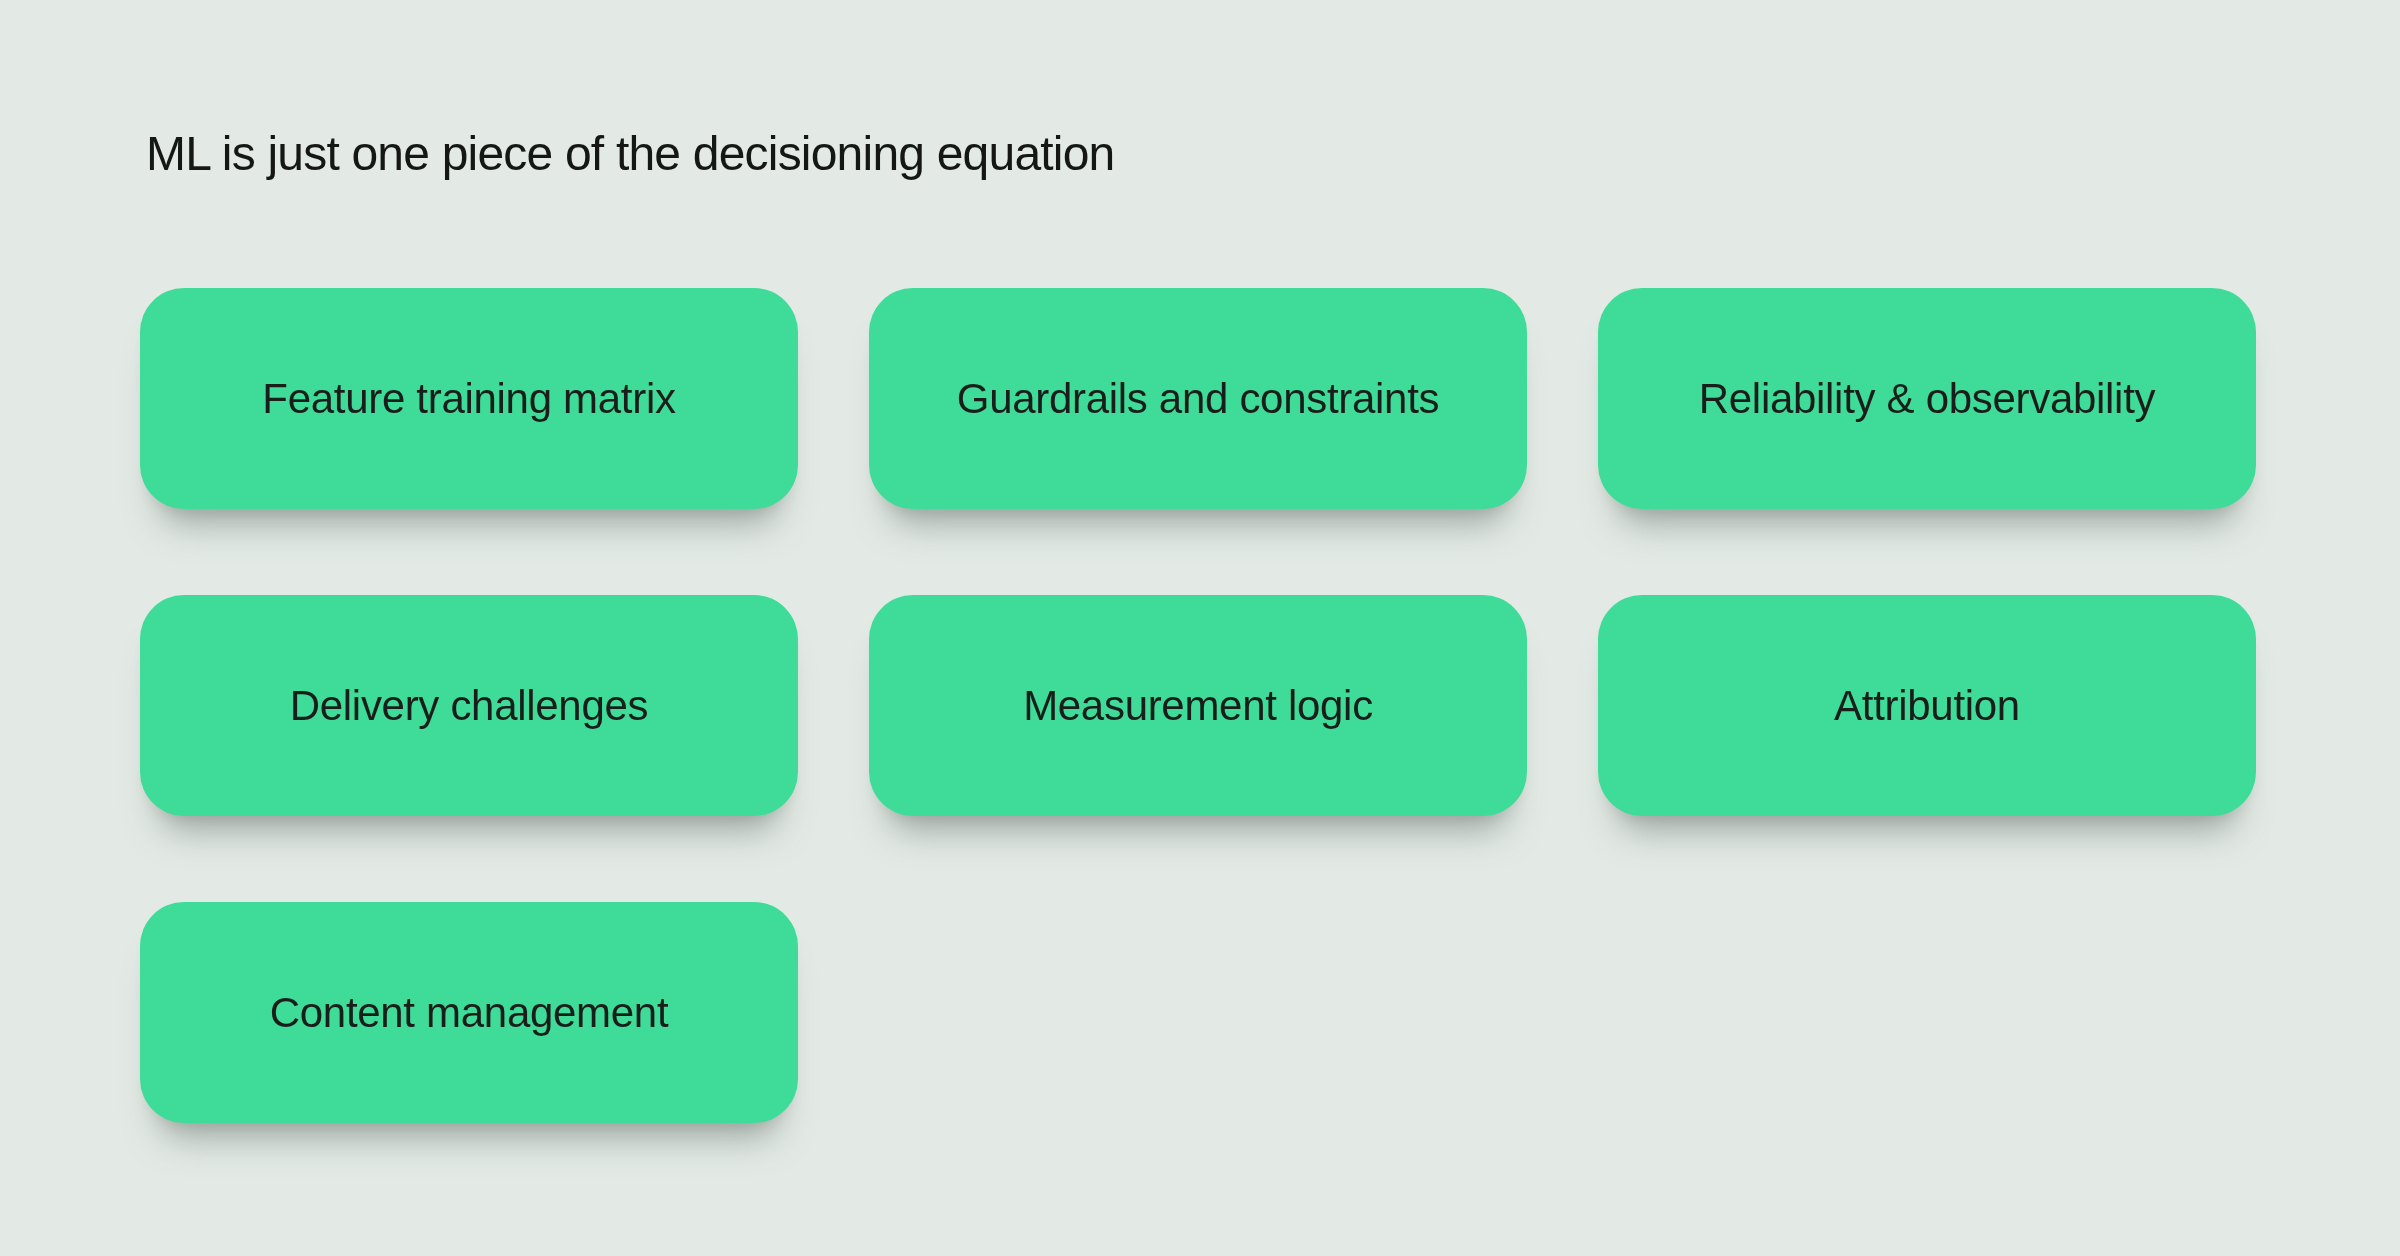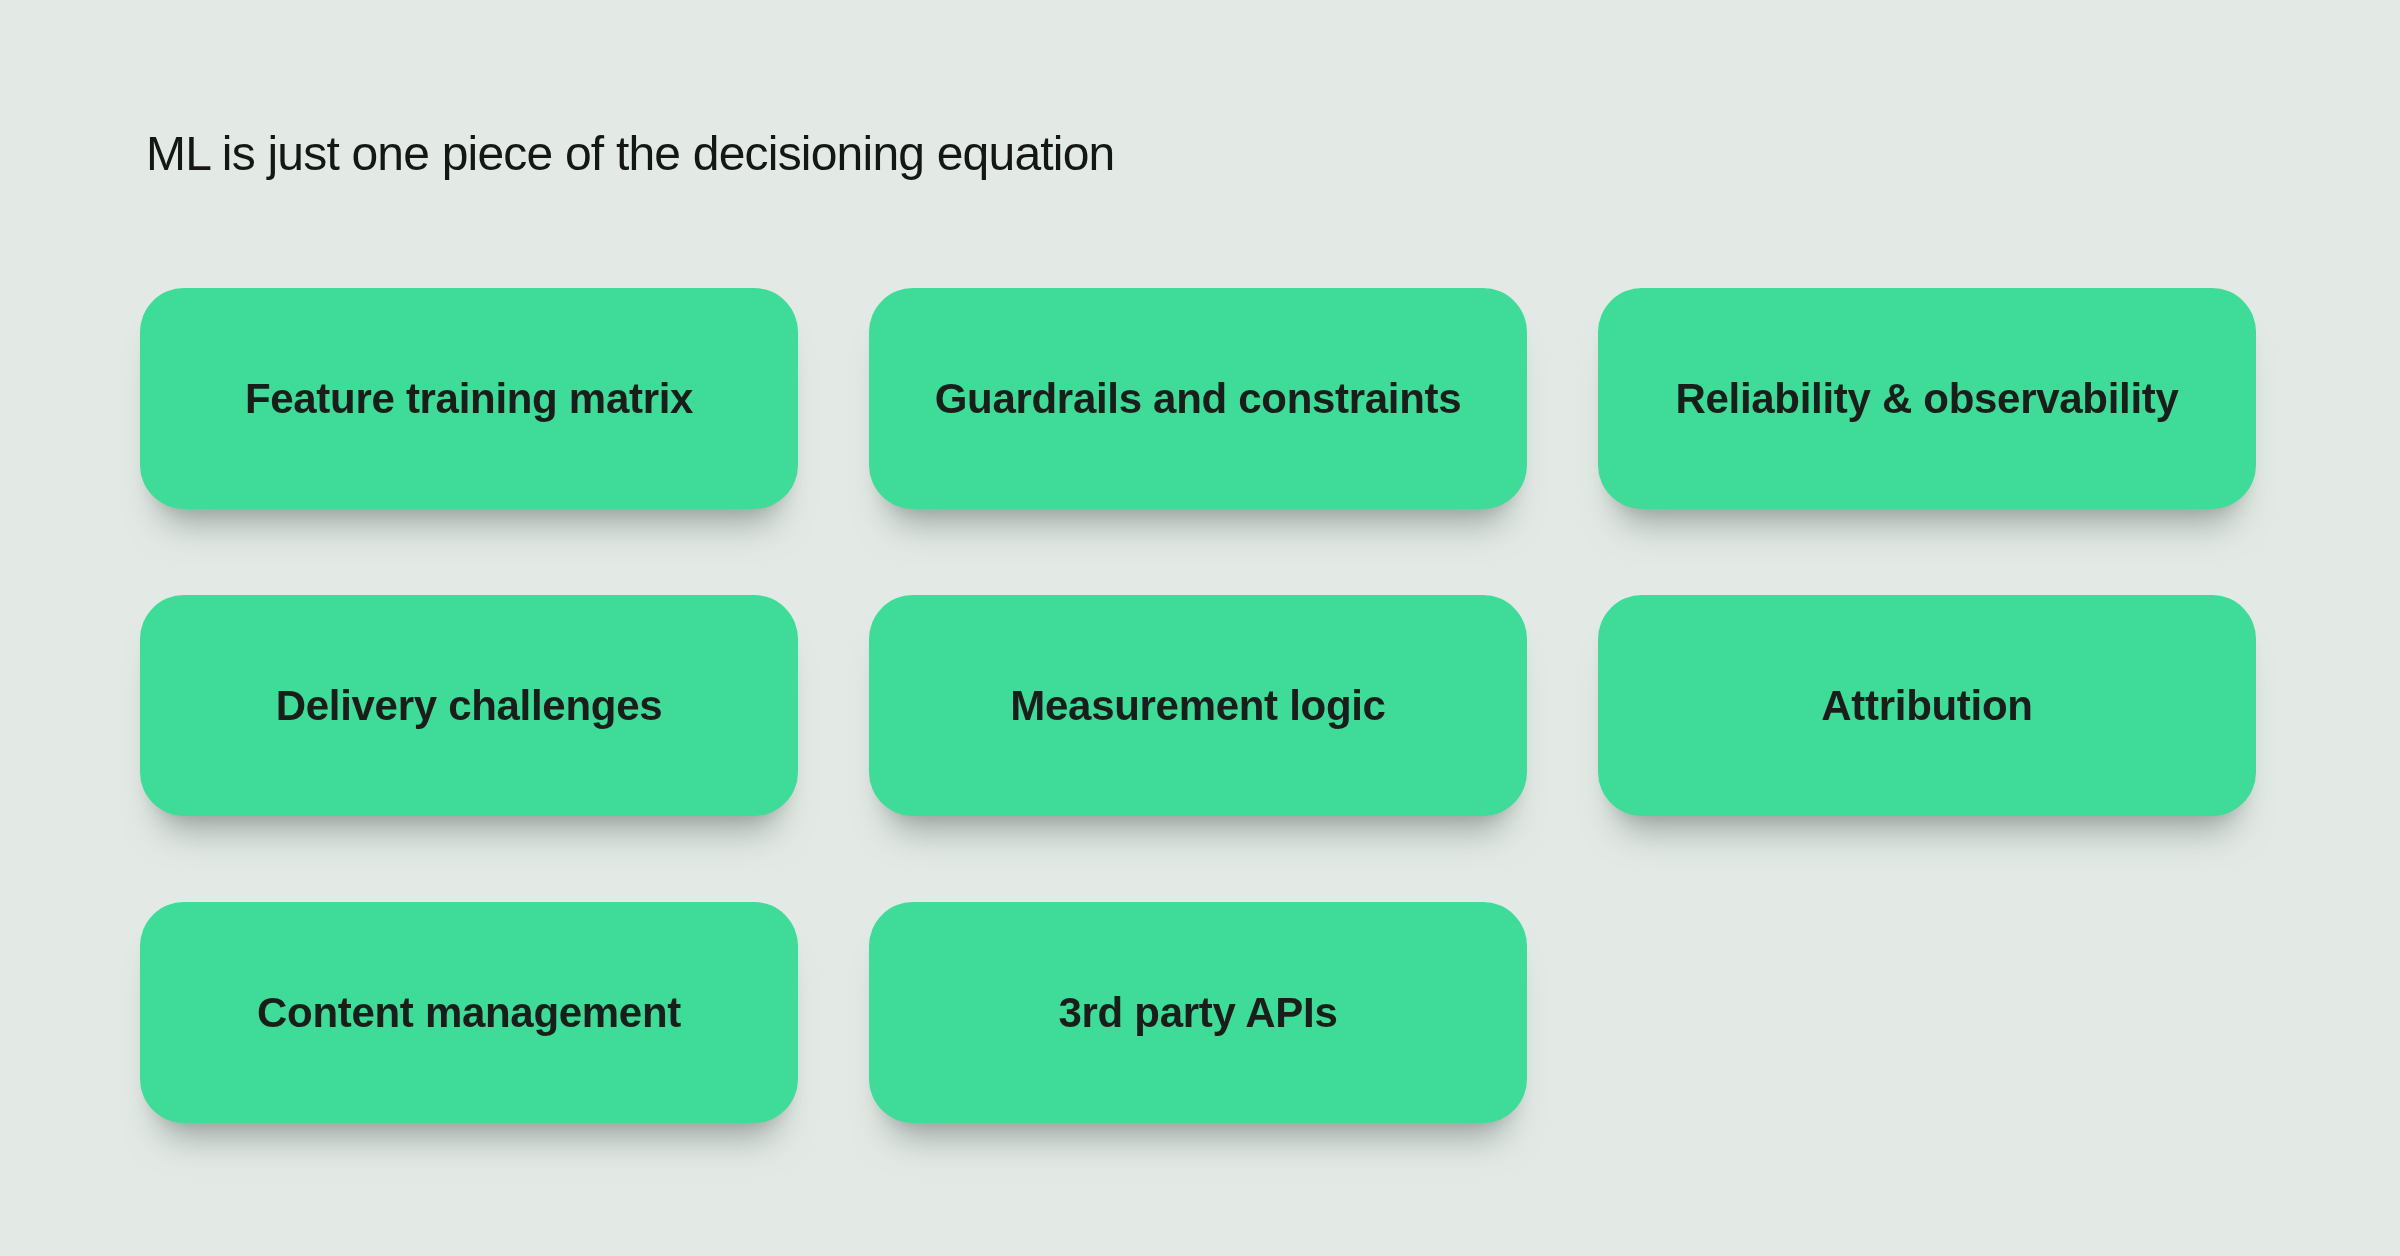--- a/index.html
+++ b/index.html
@@ -35,21 +35,21 @@
     column-gap: 71px;
     row-gap: 86px;
   }
   .card {
     border-radius: 44px;
     display: flex;
     align-items: center;
     justify-content: center;
     text-align: center;
     font-size: 42px;
-    font-weight: 700;
+    font-weight: 400;
     letter-spacing: -0.3px;
     background: var(--card-green, #3edc98);
     color: var(--text-dark, #1a1e1b);
     box-shadow: 0 34px 34px -20px rgba(92, 104, 97, 0.50),
                 0 10px 14px -8px rgba(92, 104, 97, 0.18);
   }
   .card[data-variant="dark"] {
     background-color: var(--card-dark, #1d1d1b);
     background-image: radial-gradient(rgba(255, 255, 255, 0.08) 1.2px, rgba(0, 0, 0, 0) 1.3px);
     background-size: 7px 7px;
@@ -90,17 +90,14 @@
   </div>
 
   <div class="card" data-variant="green">
     <span class="card-label">Attribution</span>
   </div>
 
   <div class="card" data-variant="green">
     <span class="card-label">Content management</span>
   </div>
 
-  <div class="card" data-variant="green">
-    <span class="card-label">3rd party APIs</span>
-  </div>
 
 </div>
 
 </body></html>

